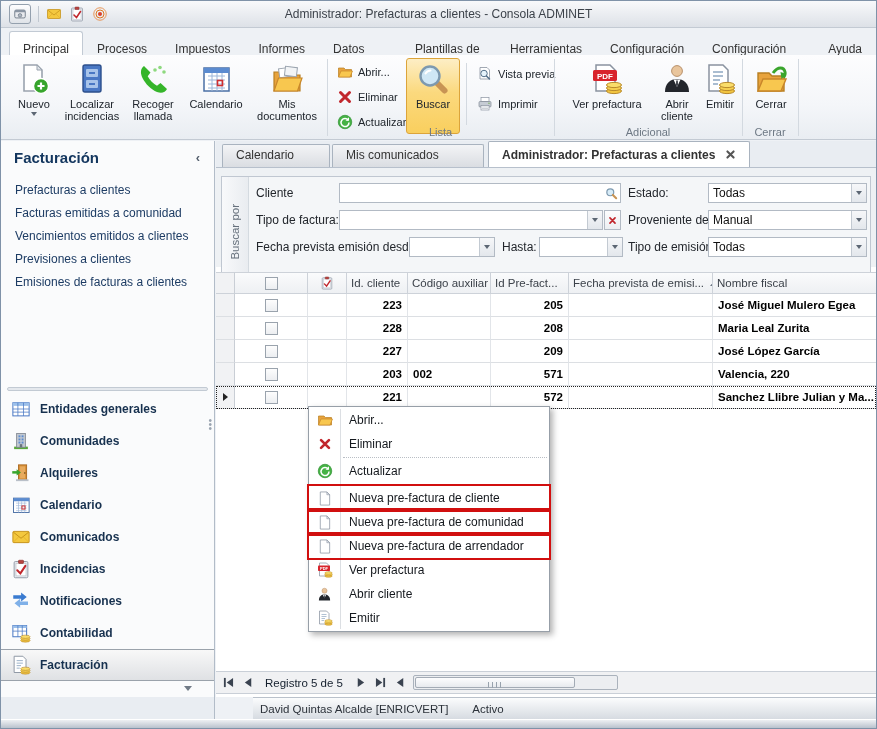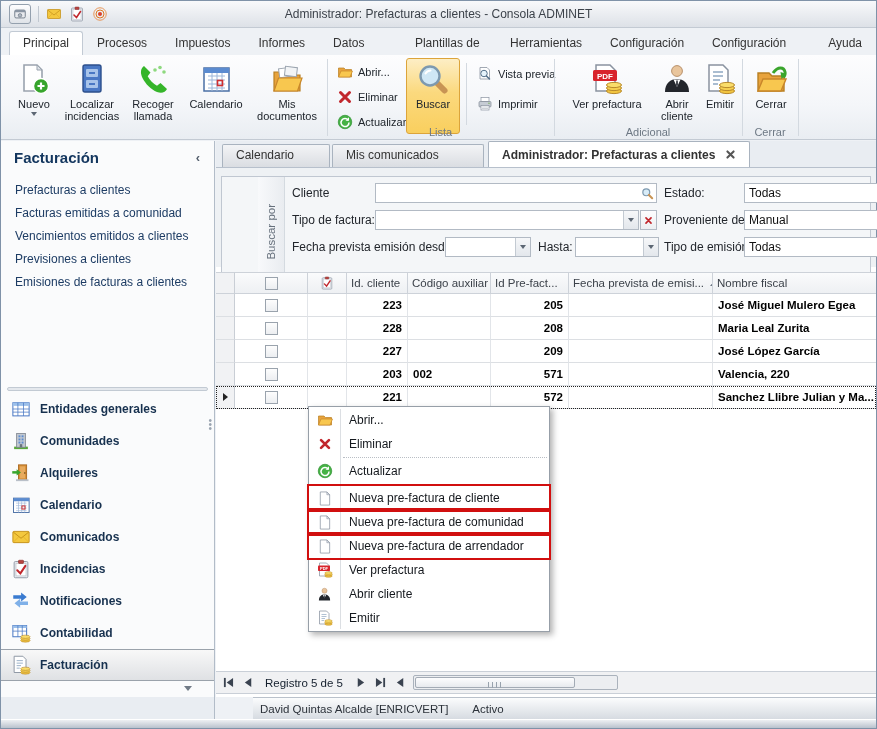--- a/index.html
+++ b/index.html
@@ -10,21 +10,21 @@
   .titlebar{position:absolute;left:1px;right:1px;top:1px;height:27px;
     background:linear-gradient(#f8f9fb,#dde1e7);border-bottom:1px solid #c3cad3;
     display:flex;align-items:center;padding:0 8px;}
   .qat{display:flex;align-items:center;gap:7px;}
   .appbtn{width:22px;height:20px;border:1px solid #94a0ae;border-radius:3px;
     background:linear-gradient(#fdfdfe,#dfe3e8);display:flex;align-items:center;justify-content:center;}
   .qat .sep{width:1px;height:16px;background:#c0c7d0;}
   .title{position:absolute;left:0;right:0;text-align:center;font-size:12px;color:#3c424a;pointer-events:none;}
   
   .rtabs{position:absolute;left:1px;right:1px;top:28px;height:27px;display:flex;align-items:flex-end;padding-left:8px;background:#eef1f5;}
-  .rtab{height:24px;line-height:22px;padding:0 13px;font-size:12px;color:#333;border:1px solid transparent;border-bottom:none;border-radius:3px 3px 0 0;}
+  .rtab{height:24px;line-height:22px;padding:6px 13px;font-size:12px;color:#333;border:1px solid transparent;border-bottom:none;border-radius:3px 3px 0 0;}
   .rtab.active{background:#fff;border-color:#c2cad4;position:relative;z-index:3;}
   
   .ribbon{position:absolute;left:1px;right:1px;top:55px;height:85px;
     background:linear-gradient(#fdfdfe 0%,#f4f6f9 60%,#e9edf2 100%);border-bottom:1px solid #c3cad3;}
   .rgroup-sep{position:absolute;top:4px;bottom:3px;width:1px;background:#d3d9e0;}
   .glabel{position:absolute;bottom:1px;font-size:11px;color:#6d7884;text-align:center;}
   .lbtn{position:absolute;top:3px;height:76px;display:flex;flex-direction:column;align-items:center;
     padding-top:4px;border:1px solid transparent;border-radius:3px;font-size:11px;color:#20262d;text-align:center;line-height:12px;}
   .lbtn .ic32{width:32px;height:32px;margin-bottom:3px;}
   .lbtn.sel{background:linear-gradient(#fdeec5,#fbd97e 45%,#f9cf5e);border-color:#dca43a;}
@@ -49,21 +49,21 @@
   .sb-dots{position:absolute;right:2px;top:278px;color:#9aa4b0;font-size:10px;line-height:4px;letter-spacing:0;}
   
   .content{position:absolute;left:215px;right:0;top:0;bottom:0;background:#e9edf2;}
   .tabbar{position:absolute;left:0;right:0;top:0;height:26px;display:flex;align-items:flex-end;padding-left:6px;}
   .dtab{height:23px;line-height:21px;padding:0 13px;font-size:12px;color:#333;
     background:linear-gradient(#f3f4f6,#dadde2);border:1px solid #a9b3bf;border-bottom:none;margin-right:2px;border-radius:2px 2px 0 0;}
   .dtab.active{height:26px;line-height:24px;background:#fff;font-weight:bold;position:relative;z-index:3;display:flex;align-items:center;gap:10px;margin-left:2px;}
   .dtab .tclose{color:#555;width:11px;height:11px;}
   .panel{position:absolute;left:0;right:0;top:26px;bottom:0;background:#fff;border-top:1px solid #b7c0cc;}
   .filter-zone{position:absolute;left:0;right:0;top:0;height:99px;background:#eef1f4;}
-  .filter-box{position:absolute;left:5px;right:5px;top:8px;height:112px;border:1px solid #c0c7d1;background:#f4f6f8;display:flex;padding-left:36px;}
+  .filter-box{position:absolute;left:5px;right:5px;top:8px;height:112px;border:1px solid #c0c7d1;background:#f4f6f8;display:flex;}
   .vlabel{width:27px;border-right:1px solid #d4dae0;background:linear-gradient(to right,#f8f9fb,#e9ecf0);
     display:flex;align-items:center;justify-content:center;}
   .vlabel span{writing-mode:vertical-rl;transform:rotate(180deg);font-size:11.5px;color:#66707c;}
   .fields{position:relative;flex:1;}
   .flabel{position:absolute;font-size:12px;color:#22262c;line-height:20px;}
   .tinput{position:absolute;height:20px;background:#fff;border:1px solid #b2bac4;display:flex;align-items:center;}
   .tinput .grow{flex:1;}
   .combo-btn{width:15px;height:100%;border-left:1px solid #c3cad2;background:linear-gradient(#f6f7f9,#e3e7ec);
     display:flex;align-items:center;justify-content:center;}
   .combo-btn i{width:0;height:0;border-left:3px solid transparent;border-right:3px solid transparent;border-top:4px solid #5c6673;}

